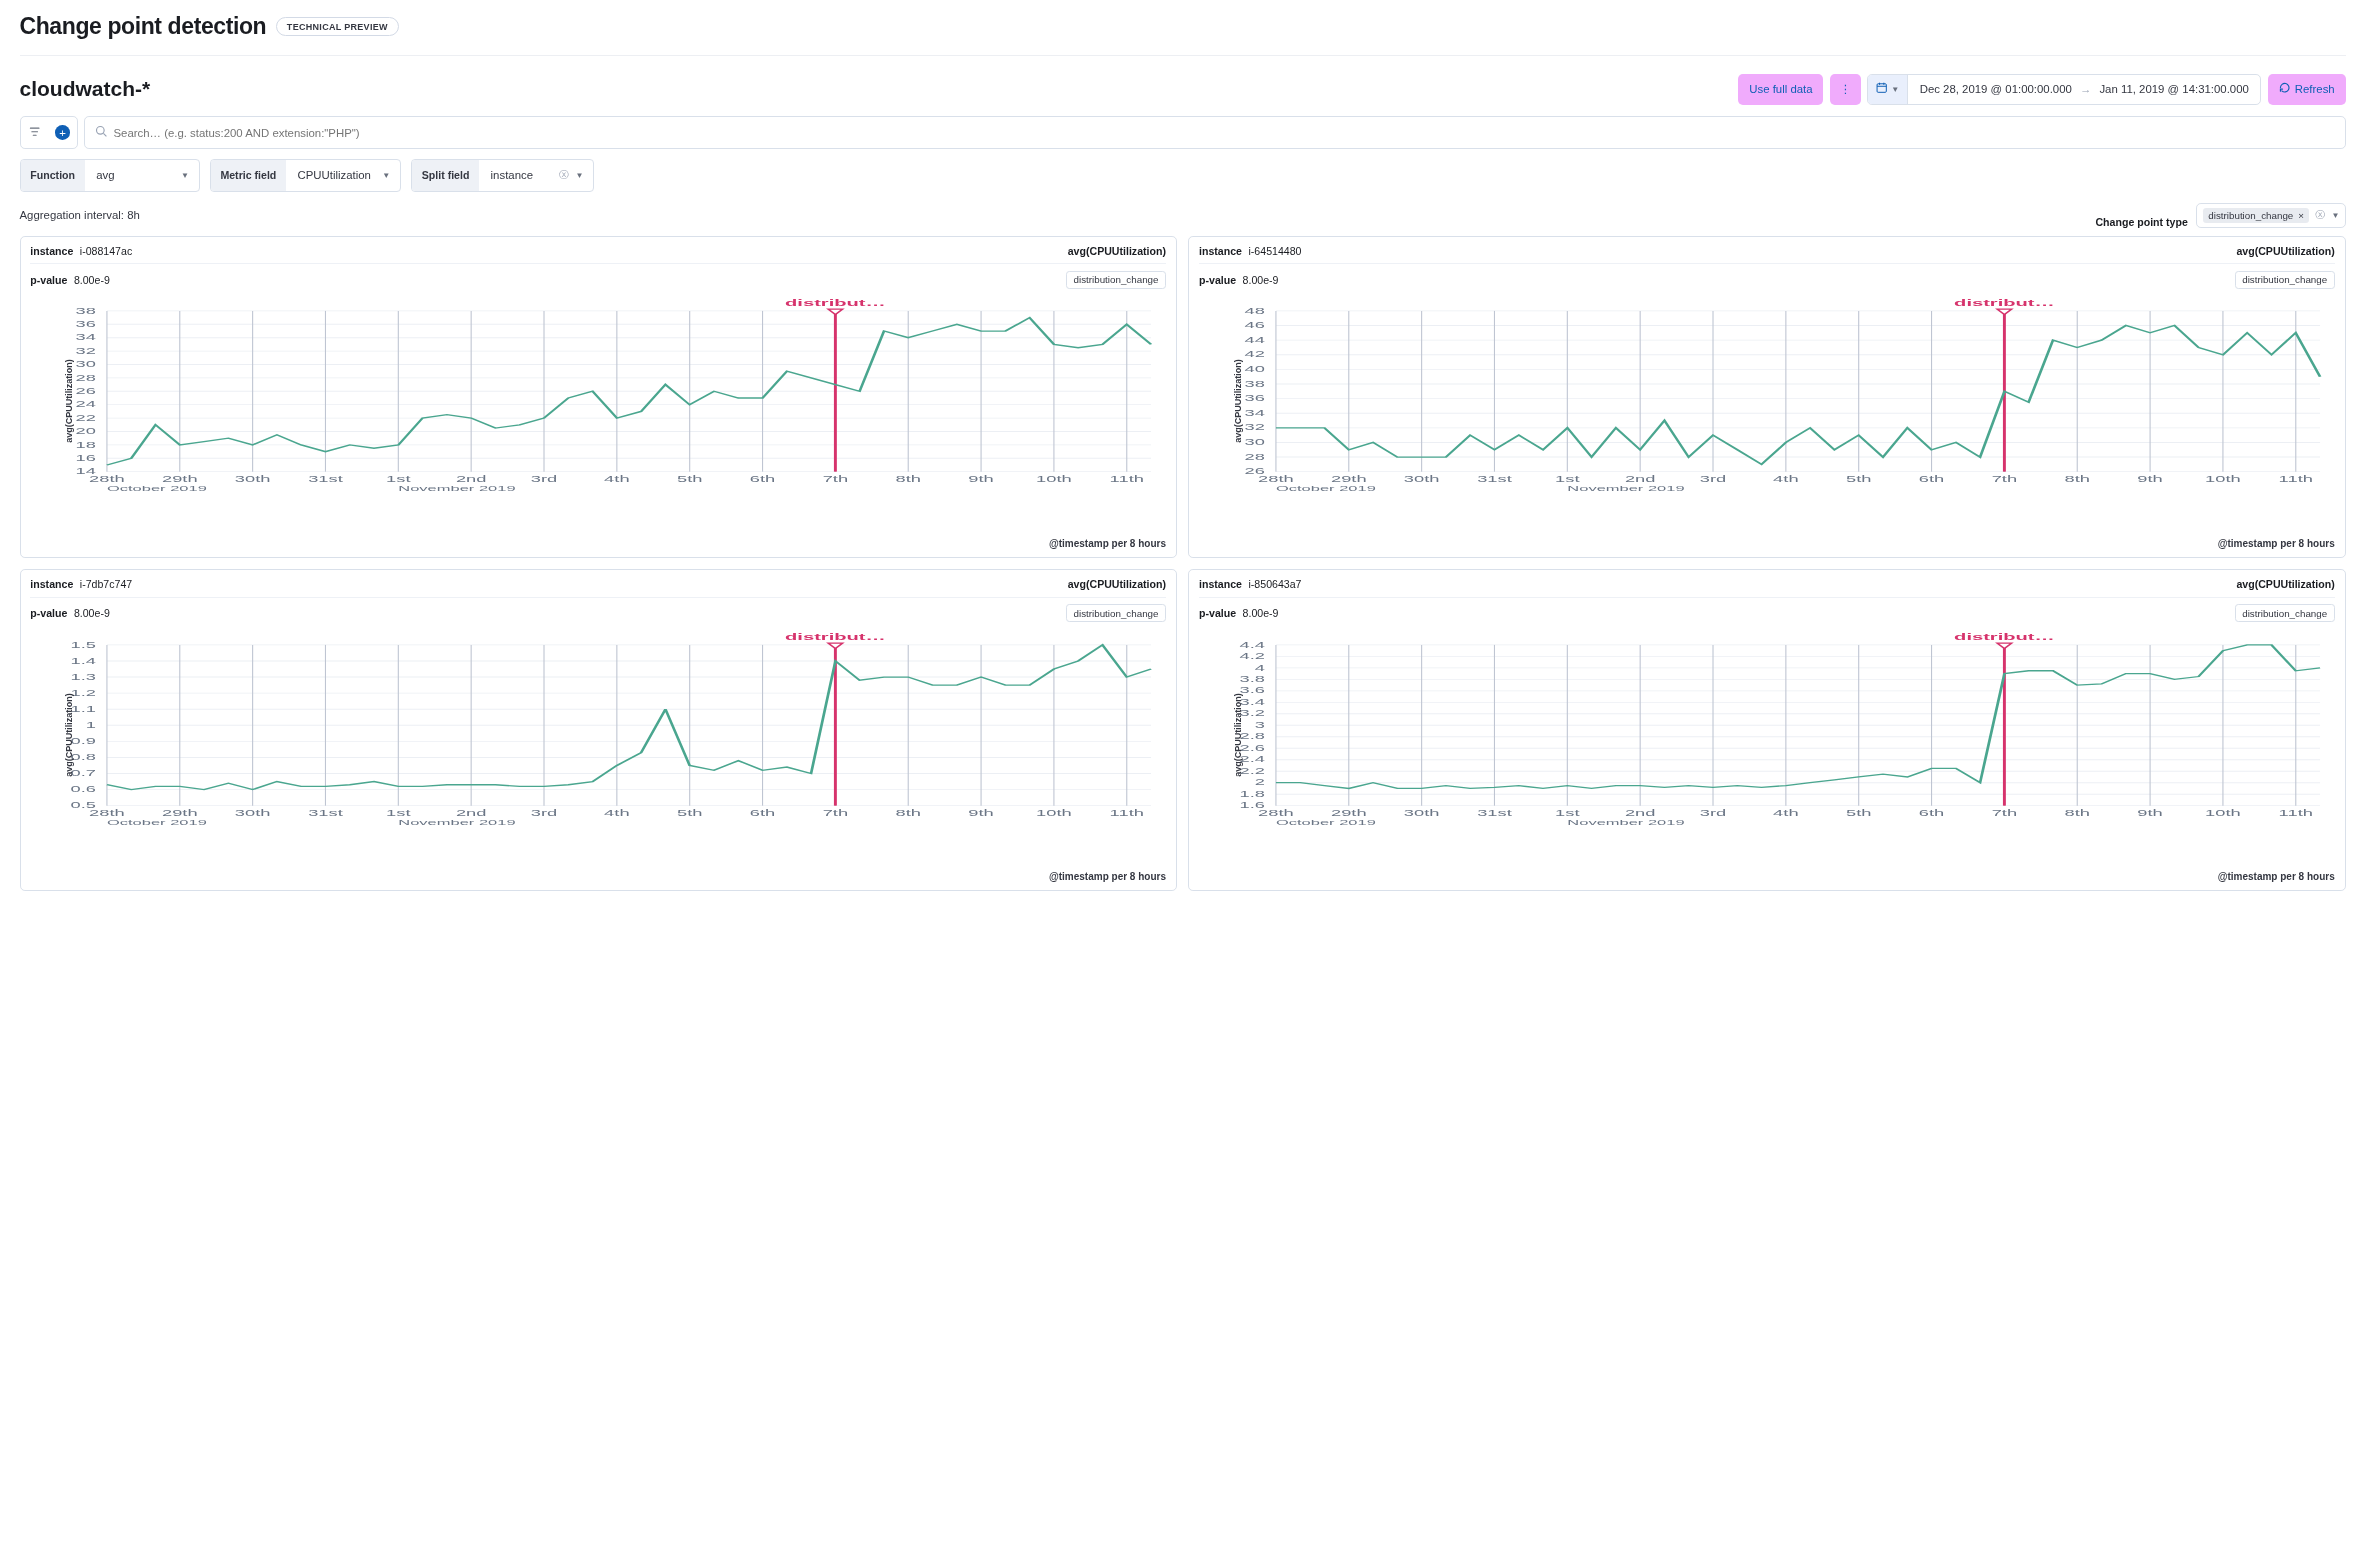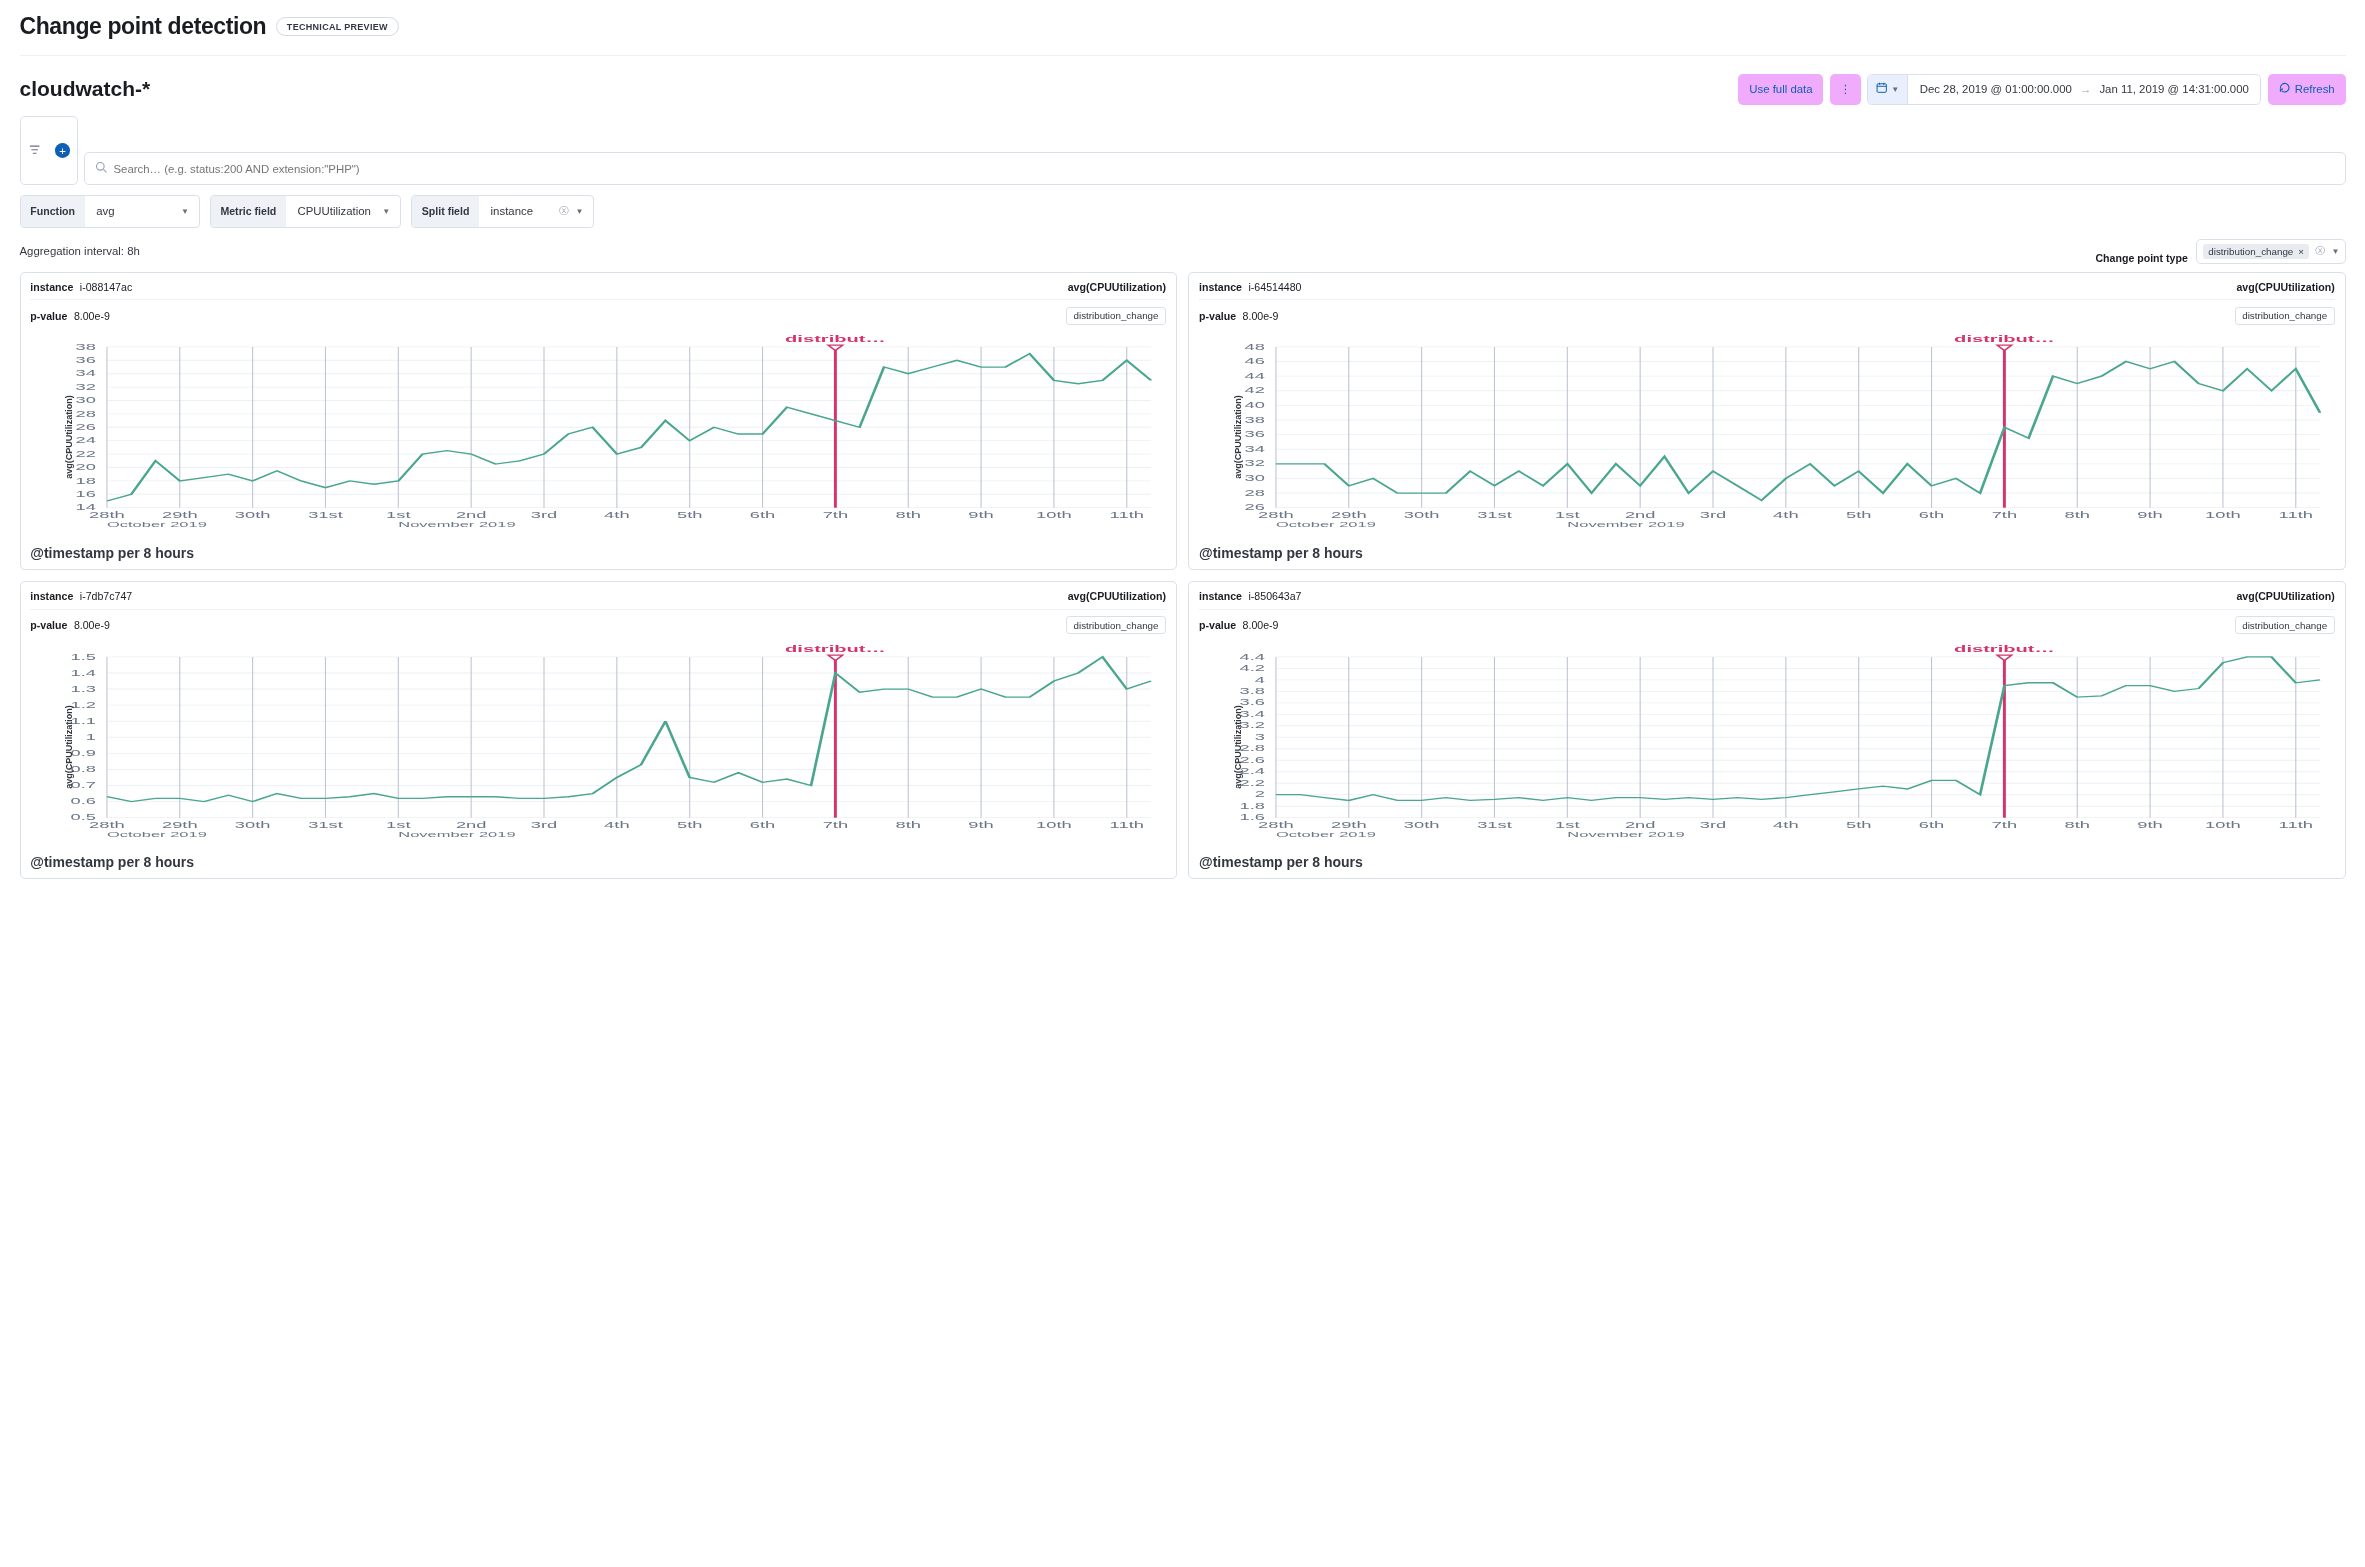--- a/index.html
+++ b/index.html
@@ -13,21 +13,21 @@
 .btn { display:inline-flex; align-items:center; gap:4.9px; height:31px; padding:0 9.8px; border-radius:4.9px; border:0.8px solid transparent; font-size:11.4px; cursor:pointer; }
 .btn-soft { background:#f0abfc; color:#0f5fb5; }
 .btn-icon { width:31px; justify-content:center; padding:0; }
 .date-picker { display:flex; align-items:center; border:0.8px solid #d9e0ea; border-radius:4.9px; overflow:hidden; height:31px; background:#fff;}
 .date-picker .cal { background:#e9effc; color:#0f5fb5; padding:0 8.1px; height:100%; display:flex; align-items:center; gap:3.3px; border-right:0.8px solid #d9e0ea;}
 .date-picker .range { padding:0 11.4px; font-size:11.4px; color:#343741; display:flex; align-items:center; gap:8.1px;}
 .search-row { display:flex; gap:6.5px; align-items:stretch; margin-bottom:9.8px;}
 .filter-badge { display:flex; align-items:center; border:0.8px solid #d9e0ea; border-radius:4.9px; overflow:hidden;}
 .filter-badge > div { width:28px; height:100%; display:flex; align-items:center; justify-content:center;}
 .filter-badge .add { background:#0f5fb5; border-radius:50%; width:14.7px; height:14.7px; display:flex; align-items:center; justify-content:center; color:#fff; font-size:11.4px;}
-.search-box { flex:1; display:flex; align-items:center; border:0.8px solid #d9e0ea; border-radius:4.9px; padding:0 9.8px; height:33px; color:#69707d;margin-top:36px;}
+.search-box { flex:1; display:flex; align-items:center; border:0.8px solid #d9e0ea; border-radius:4.9px; padding:0 9.8px; height:33px; color:#69707d;}
 .search-box input { flex:1; border:none; outline:none; font-size:11.4px; color:#343741; background:transparent;}
 .controls-row { display:flex; gap:9.8px; margin-bottom:11.4px;}
 .control { display:flex; align-items:center; border:0.8px solid #d9e0ea; border-radius:4px; overflow:hidden; height:33px; background:#fff;}
 .control .label { background:#eef1f6; padding:0 9.8px; height:100%; display:flex; align-items:center; font-size:10.6px; font-weight:600; color:#343741;}
 .control .value { padding:0 9.8px 0 11.4px; min-width:114px; font-size:11.4px; color:#343741; display:flex; align-items:center; gap:6.5px; flex:1; justify-content:space-between;}
 .chev { font-size:8.1px; color:#69707d;}
 .clear-x { color:#9aa2b1; font-size:9.8px; cursor:pointer;}
 .meta-row { display:flex; justify-content:space-between; align-items:center; margin-bottom:8.1px;}
 .agg-interval { font-size:11.4px; color:#343741;}
 .cp-type { display:flex; align-items:flex-end; gap:8.1px; font-size:10.6px;}
@@ -38,21 +38,21 @@
 .panel { border:0.8px solid #d9e0ea; border-radius:4.9px; padding:8.1px 9.8px 4.9px; background:#fff;}
 .panel-head { display:flex; justify-content:space-between; align-items:center; font-size:10.6px; padding-bottom:6.5px; border-bottom:0.8px solid #eef1f6; font-weight:600;}
 .panel-head .lhs { display:flex; gap:6.5px; font-weight:400;}
 .panel-head .lhs b { font-weight:700;}
 .panel-sub { display:flex; justify-content:space-between; align-items:center; padding-top:6.5px; font-size:10.6px;}
 .panel-sub .lhs { display:flex; gap:6.5px;}
 .panel-sub .lhs b { font-weight:700;}
 .tag { border:0.8px solid #d9e0ea; border-radius:3.3px; padding:2.4px 6.5px; font-size:9.8px; color:#343741;}
 .chart-wrap { position:relative; height:212px; margin-top:6.5px;}
 .chart-label-y { position:absolute; left:-3.3px; top:50%; transform:translateY(-50%) rotate(-90deg); transform-origin:center; font-size:9px; font-weight:700; color:#343741; white-space:nowrap;}
-.chart-label-x { text-align:left; font-size:14px; font-weight:700; color:#343741; padding:1.6px 0 3.3px;}
+.chart-label-x { text-align:right; font-size:10px; font-weight:700; color:#343741; padding:1.6px 0 3.3px;margin-top:29px;}
 svg.chart { width:100%; height:100%; display:block;}
 .annot { font-size:11px; fill:#d6336c; font-weight:600;}
 .xaxis-label { font-size:10px; fill:#6a7585; }
 .xaxis-sublabel { font-size:9px; fill:#6a7585; }
 .arrow { color:#98a2b3;}
 </style>
 </head>
 <body>
 
 <div class="header-row">

